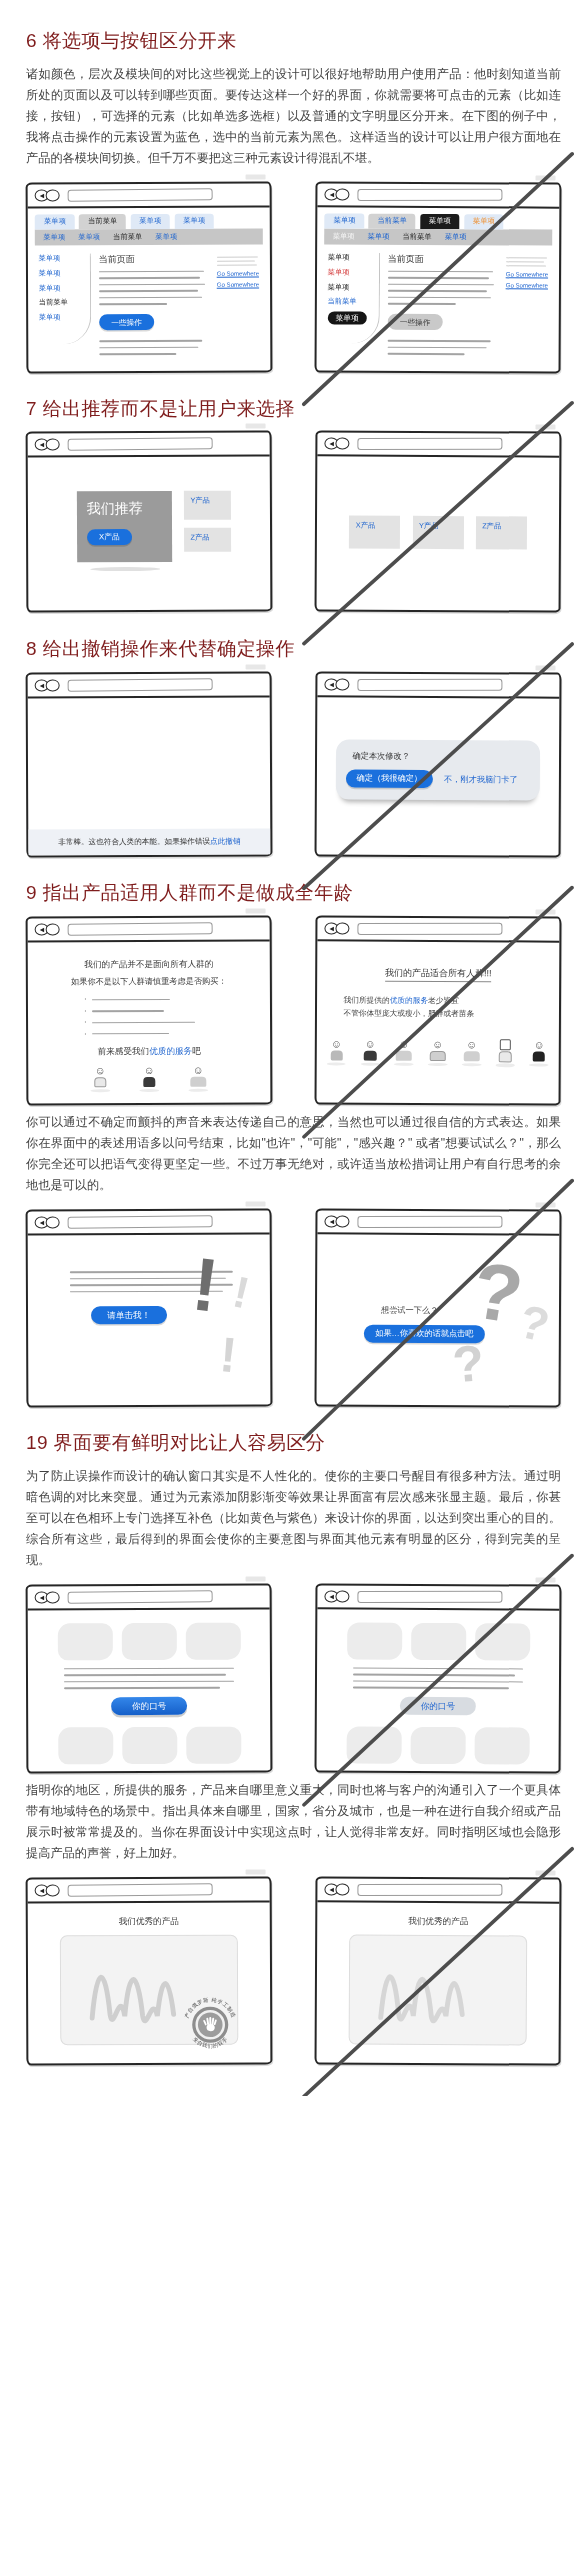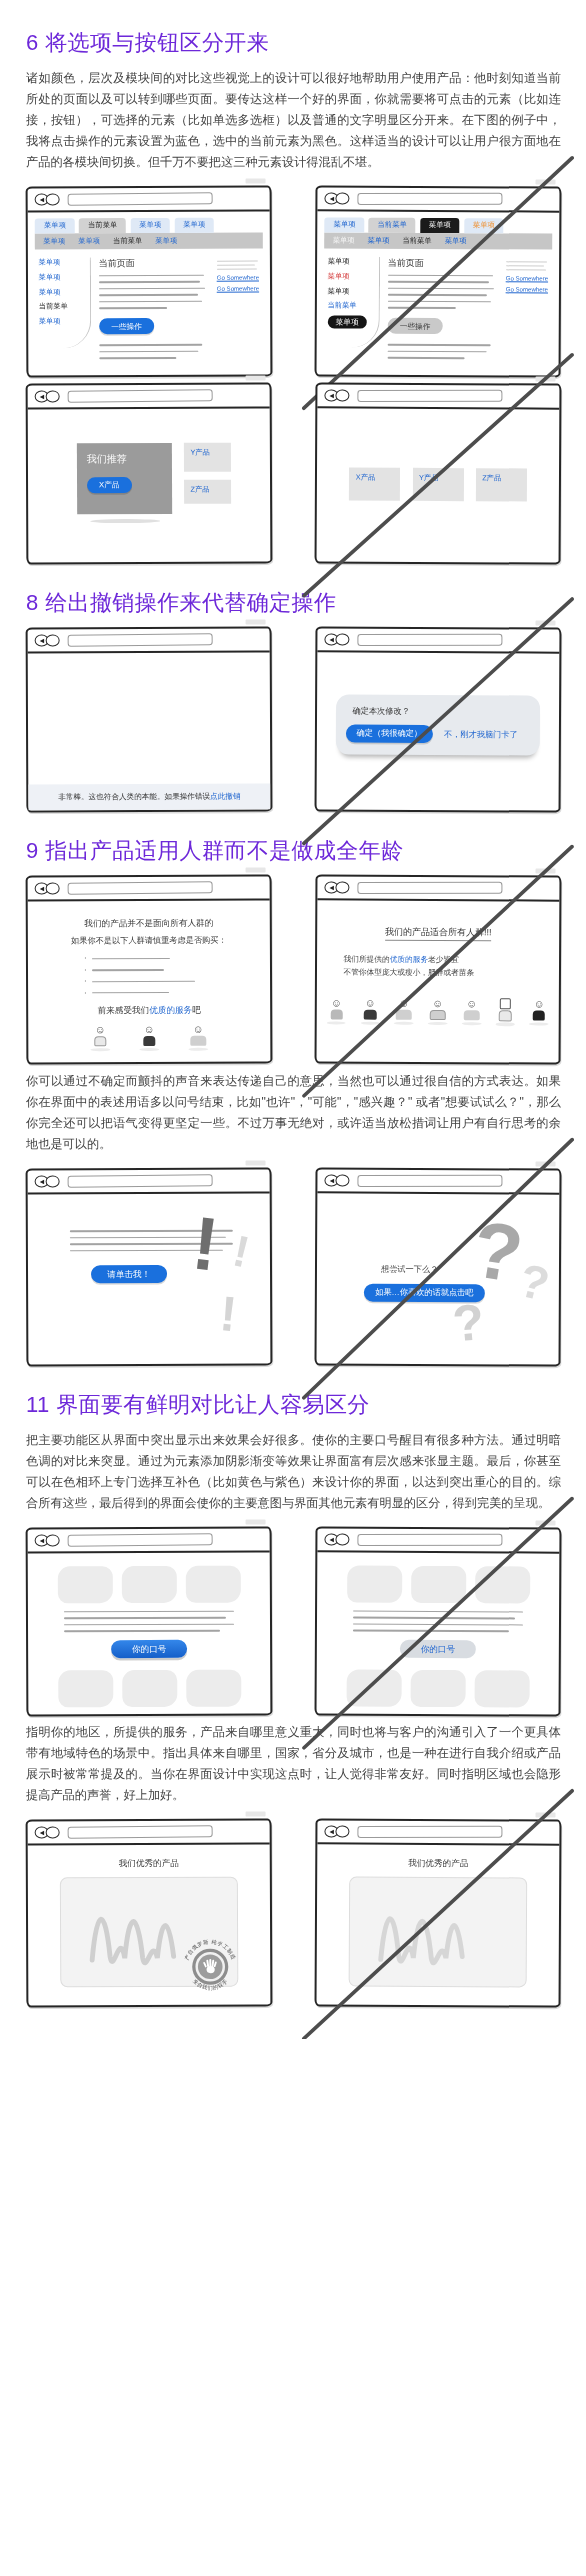--- a/index.html
+++ b/index.html
@@ -4,21 +4,21 @@
 <style>
   html,body{margin:0;padding:0;background:#ffffff;}
   body{
     width:587px;margin:0 auto;
     font-family:"Liberation Sans","DejaVu Sans",sans-serif;
     color:#404040;
     padding:19.6px 26px 24.5px;
     box-sizing:border-box;
   }
   .h{
-    font-size:22px;font-weight:400;color:#6d28d9;
+    font-size:19px;font-weight:400;color:#7f1d1d;
     margin:23px 0 9.8px;letter-spacing:0.4px;
   }
   .sec:first-of-type .h{margin-top:8.2px;}
   .p{font-size:12.2px;line-height:21px;margin:0 0 13px;color:#424242;text-align:justify;}
   .figs{display:flex;justify-content:space-between;align-items:flex-start;margin:4.9px 0 6.5px;}
 
   
   .browser{
     position:relative;width:246px;background:#fff;
     border:2.4px solid #262626;
@@ -68,21 +68,21 @@
   .side{width:51px;padding-left:3.3px;border-right:1.6px solid #c4c4c4;border-bottom-right-radius:28px;height:91px;display:flex;flex-direction:column;gap:4.9px;font-size:7.3px;}
   .main{flex:1;padding:0 8.2px;}
   .rcol{width:46px;padding-top:1.6px;}
   .ptitle{font-size:9px;color:#333;margin:0 0 4.9px;}
   .minilink{display:block;font-size:6.1px;color:#2166cf;text-decoration:underline;margin-top:4.1px;}
 
   
   .c7{height:153px;}
   .c7wrap{display:flex;align-items:flex-start;gap:12.2px;padding:34px 0 0 49px;}
   .bigcard{width:85px;height:62px;background:#9b9b9b;padding:8.2px 0 0 9.8px;box-sizing:content-box;}
-  .bigtitle{color:#fdfdfd;font-size:10px;margin-bottom:9.8px;}
+  .bigtitle{color:#fdfdfd;font-size:14px;margin-bottom:9.8px;}
   .cardshadow{width:70px;height:4.1px;background:#e0e0e0;border-radius:50%;margin:5.7px 0 0 13px;}
   .scard{width:47px;background:#e3e3e3;font-size:7.3px;padding:4.9px 0 0 6.5px;box-sizing:border-box;}
   .sc1{height:29px;}.sc2{height:24.5px;margin-top:7.3px;}
   .trio{display:flex;gap:12.2px;justify-content:center;padding-top:59px;}
   .trio .scard{height:33px;width:51px;}
 
   
   .c8g,.c8b{height:157px;}
   .notice{position:absolute;left:0;right:0;bottom:0;background:#eef1f6;padding:8.2px 3.3px;text-align:center;font-size:7.6px;color:#333;}
   .dialog{width:184px;margin:42px auto 0;background:#e7eaee;border-radius:13px;padding:10.6px 9.8px 12.2px;box-shadow:0 6.5px 5.7px -4.1px rgba(0,0,0,.3);}
@@ -247,20 +247,21 @@
         </div>
       </div>
       <svg class="cross" viewBox="0 0 348 291" width="284" height="237">
           <line x1="3%" y1="103%" x2="97%" y2="-3%"></line>
         </svg>
     </div>
   </div>
 </div>
 
 <div class="sec">
+  <h2 class="h">7 给出推荐而不是让用户来选择</h2>
   <div class="figs">
     <div class="browser fig-good">
       <i class="stag"></i>
       <div class="chrome">
         <span class="navs">
             <span class="nc">◀</span>
             <span class="nc nc2"></span>
           </span>
         <span class="addr"></span>
       </div>
@@ -502,22 +503,22 @@
         <span class="mark qm3">?</span>
       </div>
       <svg class="cross" viewBox="0 0 348 300" width="284" height="245">
           <line x1="3%" y1="103%" x2="97%" y2="-3%"></line>
         </svg>
     </div>
   </div>
 </div>
 
 <div class="sec">
-  <h2 class="h">11 界面要有鲜明对比让人容易区分</h2>
-  <p class="p">把主要功能区从界面中突出显示出来效果会好很多。使你的主要口号醒目有很多种方法。通过明暗色调的对比来突显。通过为元素添加阴影渐变等效果让界面富有层次感来张显主题。最后，你甚至可以在色相环上专门选择互补色（比如黄色与紫色）来设计你的界面，以达到突出重心的目的。综合所有这些，最后得到的界面会使你的主要意图与界面其他元素有明显的区分，得到完美的呈现。</p>
+  <h2 class="h">19 界面要有鲜明对比让人容易区分</h2>
+  <p class="p">为了防止误操作而设计的确认窗口其实是不人性化的。使你的主要口号醒目有很多种方法。通过明暗色调的对比来突显。通过为元素添加阴影渐变等效果让界面富有层次感来张显主题。最后，你甚至可以在色相环上专门选择互补色（比如黄色与紫色）来设计你的界面，以达到突出重心的目的。综合所有这些，最后得到的界面会使你的主要意图与界面其他元素有明显的区分，得到完美的呈现。</p>
   <div class="figs">
     <div class="browser fig-good">
       <i class="stag"></i>
       <div class="chrome">
         <span class="navs">
             <span class="nc">◀</span>
             <span class="nc nc2"></span>
           </span>
         <span class="addr"></span>
       </div>

